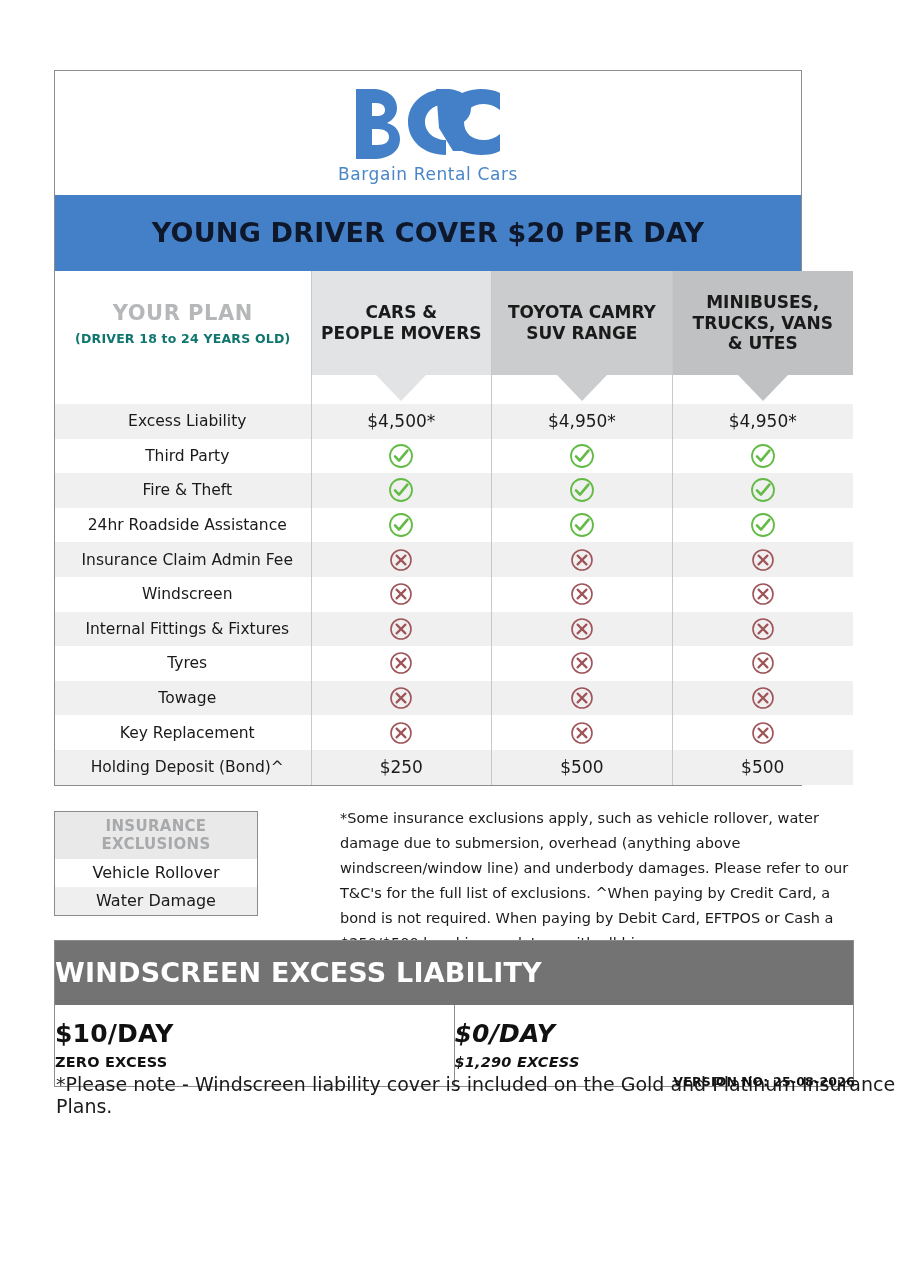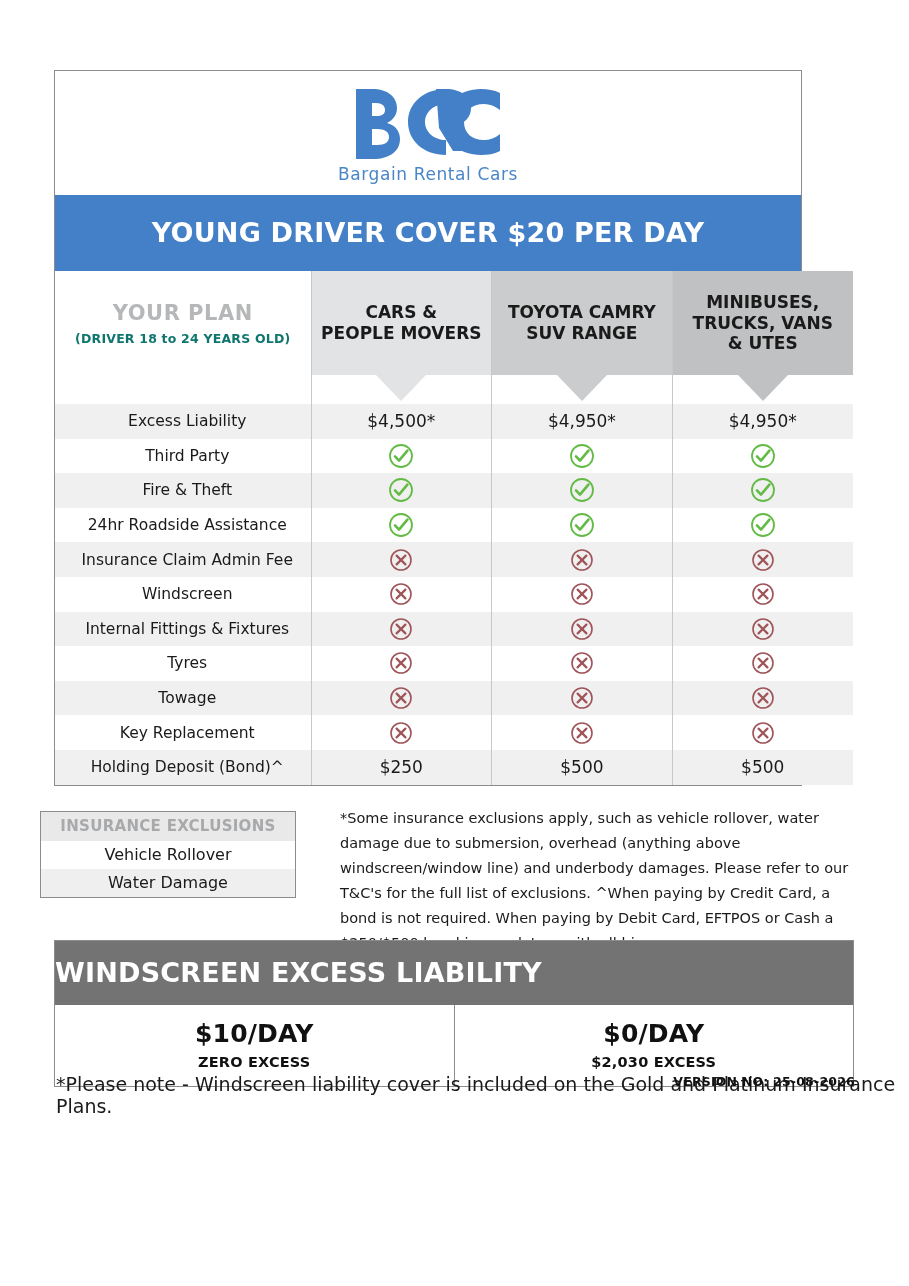--- a/index.html
+++ b/index.html
@@ -55,21 +55,21 @@
     margin-top: 2px;
     font-size: 17px;
     letter-spacing: 0.6px;
     color: #4a86c8;
     font-family: "DejaVu Sans", sans-serif;
   }
 
   
   .blue-banner {
     background: #4480c8;
-    color: #ffffff;
+    color: #0f172a;
     text-align: center;
     font-size: 27px;
     font-weight: bold;
     letter-spacing: 0.2px;
     padding: 22px 0 23px;
     font-family: "DejaVu Sans", sans-serif;
   }
 
   
   table.plan {
@@ -175,23 +175,23 @@
   
   .ico {
     display: inline-block;
     vertical-align: middle;
     line-height: 0;
   }
 
   
   .exclusions {
     position: absolute;
-    left: 40px;
+    left: 54px;
     top: 811px;
-    width: 256px;
+    width: 204px;
     border: 1px solid #8c8c8c;
     box-sizing: border-box;
     background: #fff;
   }
   .exc-head {
     background: #e9e9e9;
     color: #a8a9ab;
     text-align: center;
     font-family: "DejaVu Sans", sans-serif;
     font-weight: bold;
@@ -240,25 +240,25 @@
     font-weight: bold;
     font-size: 27px;
     letter-spacing: 0.2px;
     padding: 16px 0 17px;
   }
   .ws-cells {
     display: flex;
   }
   .ws-cell {
     flex: 1;
-    text-align: center;
+    text-align: left;
     padding: 14px 0 16px;
     background: #fff;
   }
-  .ws-cell + .ws-cell { border-left: 1px solid #8c8c8c; }
+  .ws-cell + .ws-cell { border-left: 1px solid #8c8c8c; font-style: italic; }
   .ws-price {
     font-family: "DejaVu Sans", sans-serif;
     font-weight: bold;
     font-size: 25px;
     color: #111;
     display: block;
     letter-spacing: 0.2px;
   }
   .ws-sub {
     font-family: "DejaVu Sans", sans-serif;
@@ -527,21 +527,21 @@
 
   <div class="windscreen">
     <div class="navy-banner">WINDSCREEN EXCESS LIABILITY</div>
     <div class="ws-cells">
       <div class="ws-cell">
         <span class="ws-price">$10/DAY</span>
         <span class="ws-sub">ZERO EXCESS</span>
       </div>
       <div class="ws-cell">
         <span class="ws-price">$0/DAY</span>
-        <span class="ws-sub">$2,030 EXCESS</span>
+        <span class="ws-sub">$1,290 EXCESS</span>
       </div>
     </div>
   </div>
 
   <div class="bottom-note">*Please note - Windscreen liability cover is included on the Gold and Platinum Insurance Plans.</div>
   <div class="version">VERSION NO: 25-08-2026</div>
 
 </div>
 
 </body></html>

